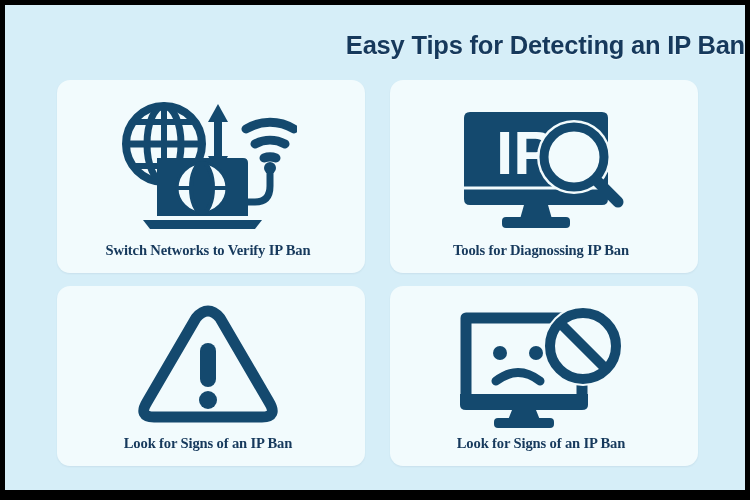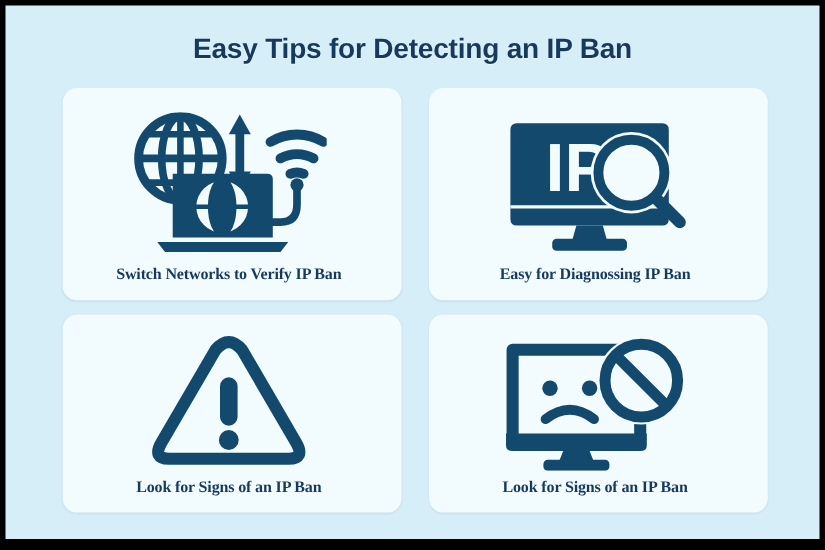--- a/index.html
+++ b/index.html
@@ -17,21 +17,21 @@
     left: 5px;
     top: 5px;
     width: 740px;
     height: 485px;
     background: #d6eef8;
     overflow: hidden;
   }
 
   #page-title {
     width: 100%;
-    text-align: center;
+    text-align: right;
     margin-top: 26px;
     font-size: 25.5px;
     font-weight: bold;
     letter-spacing: -0.2px;
     color: #16395c;
     text-shadow: 0 1px 1px rgba(255,255,255,0.55);
   }
 
   #card-grid {
     position: absolute;
@@ -145,21 +145,21 @@
           <g>
             <text x="44" y="72" font-family="'Liberation Sans', sans-serif" font-size="62" font-weight="bold" fill="#f2fbfd">IP</text>
           </g>
           <g>
             <circle cx="122" cy="55" r="37" fill="#f2fbfd"></circle>
             <circle cx="122" cy="55" r="30" class="stroke-navy" stroke-width="9"></circle>
             <line x1="144" y1="78" x2="166" y2="100" class="stroke-navy" stroke-width="11" stroke-linecap="round"></line>
           </g>
         </svg>
       </div>
-      <div class="card-label">Easy for Diagnossing IP Ban</div>
+      <div class="card-label">Tools for Diagnossing IP Ban</div>
     </div>
 
     <div class="card">
       <div class="card-icon">
         <svg width="140" height="122" viewBox="0 0 140 122" aria-hidden="true">
           <path d="M58 13 Q70 -1 82 13 L131 97 Q140 112 124 112 L16 112 Q0 112 9 97 Z" class="stroke-navy" stroke-width="11" stroke-linejoin="round"></path>
           <rect x="62" y="38" width="16" height="44" rx="8" class="icon-navy"></rect>
           <circle cx="70" cy="95" r="9" class="icon-navy"></circle>
         </svg>
       </div>

